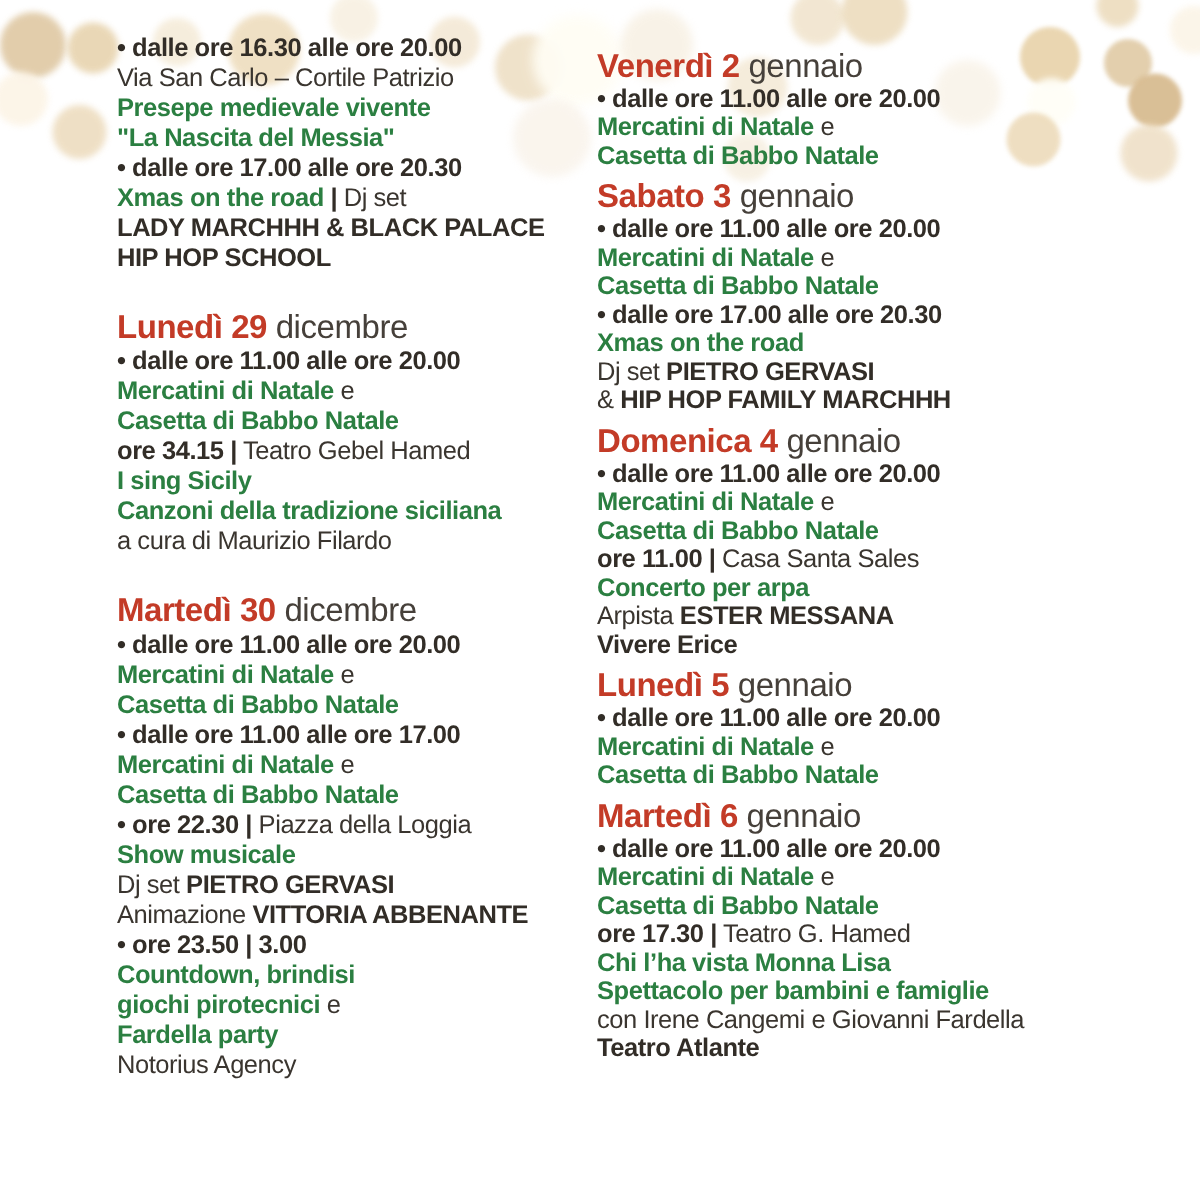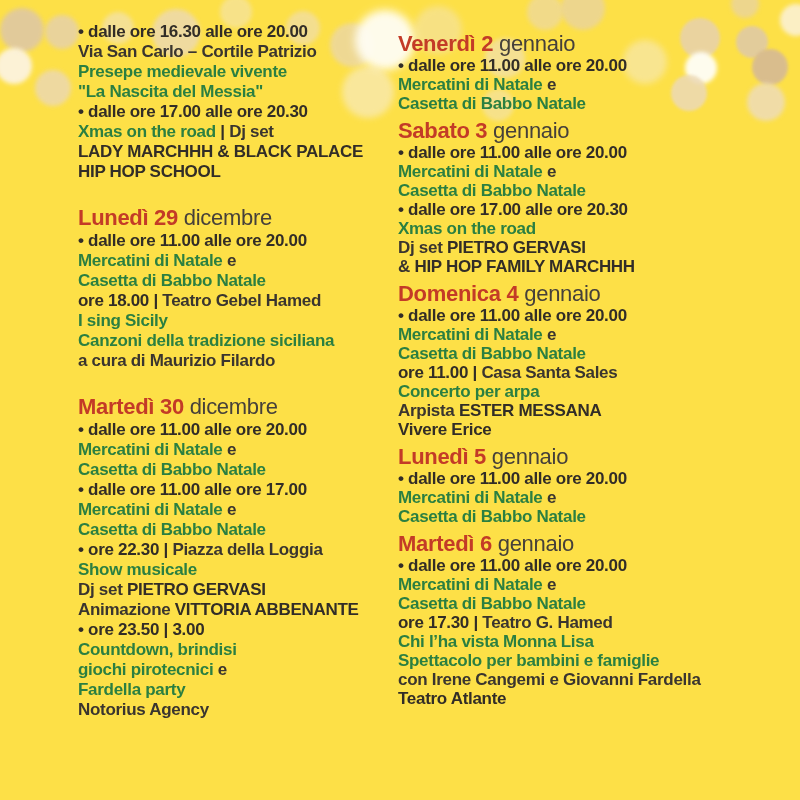--- a/index.html
+++ b/index.html
@@ -10,21 +10,21 @@
     width: 800px;
     height: 800px;
     background: #f8e9db;
     font-family: "Liberation Sans", sans-serif;
     overflow: hidden;
   }
   .poster {
     position: relative;
     width: 800px;
     height: 800px;
-    background: #fde047;
+    background: #ffffff;
   }
   .bokeh-layer {
     position: absolute;
     inset: 0;
     pointer-events: none;
   }
   .circle {
     position: absolute;
     border-radius: 50%;
   }
@@ -41,21 +41,21 @@
     color: #3a352f;
   }
   #col-right .line { line-height: 19px; }
   .line.day {
     font-size: 22px;
     line-height: 26px;
     margin-top: 23px;
   }
   #col-right .line.day { line-height: 25px; margin-top: 5px; }
   .seg-b { font-weight: 700; color: #322d27; }
-  .seg-r { font-weight: 700; color: #3a352f; }
+  .seg-r { font-weight: 400; color: #3a352f; }
   .seg-g { font-weight: 700; color: #2b7f41; }
   .seg-s { font-weight: 600; color: #322d27; }
   .seg-R { font-weight: 700; color: #c33b27; }
   .seg-D { font-weight: 400; color: #46403a; }
 </style>
 </head>
 <body>
 
 <div class="poster">
   <div class="bokeh-layer">
@@ -94,21 +94,21 @@
         <div class="line"><span class="seg-b">• dalle ore 17.00 alle ore 20.30</span></div>
         <div class="line"><span class="seg-g">Xmas on the road</span><span class="seg-b"> | </span><span class="seg-r">Dj set</span></div>
         <div class="line"><span class="seg-b">LADY MARCHHH &amp; BLACK PALACE</span></div>
         <div class="line"><span class="seg-b">HIP HOP SCHOOL</span></div>
       </div>
       <div class="event">
         <div class="line day"><span class="seg-R">Lunedì 29</span><span class="seg-D"> dicembre</span></div>
         <div class="line"><span class="seg-b">• dalle ore 11.00 alle ore 20.00</span></div>
         <div class="line"><span class="seg-g">Mercatini di Natale</span><span class="seg-r"> e</span></div>
         <div class="line"><span class="seg-g">Casetta di Babbo Natale</span></div>
-        <div class="line"><span class="seg-b">ore 18.00 |</span><span class="seg-r"> Teatro Gebel Hamed</span></div>
+        <div class="line"><span class="seg-b">ore 34.15 |</span><span class="seg-r"> Teatro Gebel Hamed</span></div>
         <div class="line"><span class="seg-g">I sing Sicily</span></div>
         <div class="line"><span class="seg-g">Canzoni della tradizione siciliana</span></div>
         <div class="line"><span class="seg-r">a cura di Maurizio Filardo</span></div>
       </div>
       <div class="event">
         <div class="line day"><span class="seg-R">Martedì 30</span><span class="seg-D"> dicembre</span></div>
         <div class="line"><span class="seg-b">• dalle ore 11.00 alle ore 20.00</span></div>
         <div class="line"><span class="seg-g">Mercatini di Natale</span><span class="seg-r"> e</span></div>
         <div class="line"><span class="seg-g">Casetta di Babbo Natale</span></div>
       </div>

